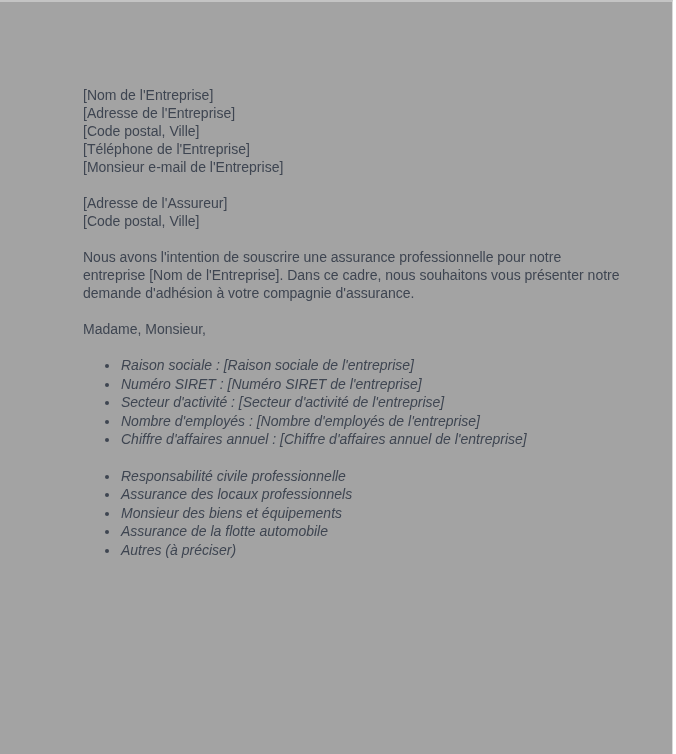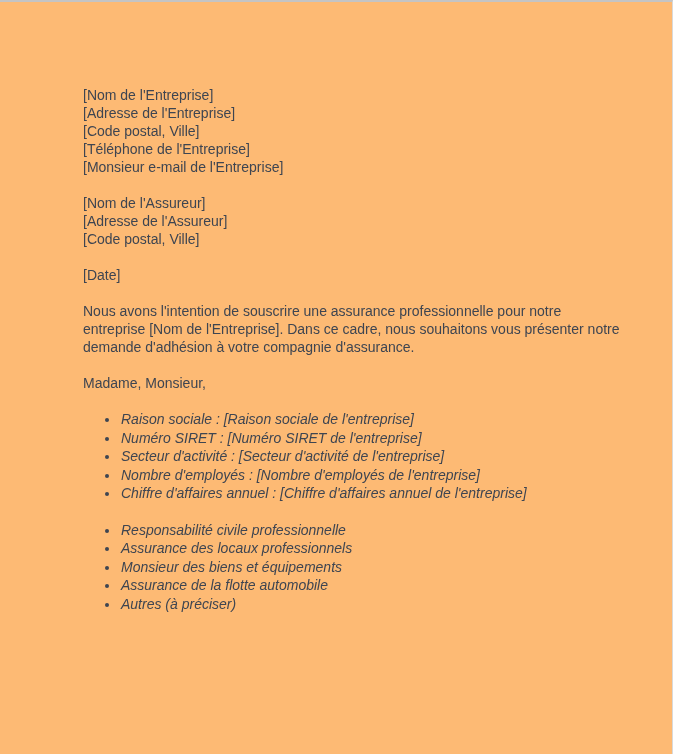--- a/index.html
+++ b/index.html
@@ -6,21 +6,21 @@
   html, body { background: #ffffff; }
   body {
     width: 676px;
     height: 754px;
     overflow: hidden;
     font-family: "Liberation Sans", sans-serif;
   }
   .page {
     width: 673px;
     height: 754px;
-    background: #fdba74;
+    background: #a3a3a3;
     border-top: 2px solid #c4c4c4;
     border-right: 1px solid #d9d9d9;
   }
   .content {
     padding: 84px 0 0 83px;
     width: 623px;
     color: #3e4551;
     font-size: 14px;
     line-height: 18px;
   }
@@ -47,28 +47,24 @@
 
     <div class="blk">
       <p>[Nom de l'Entreprise]</p>
       <p>[Adresse de l'Entreprise]</p>
       <p>[Code postal, Ville]</p>
       <p>[Téléphone de l'Entreprise]</p>
       <p>[Monsieur e-mail de l'Entreprise]</p>
     </div>
 
     <div class="blk">
-      <p>[Nom de l'Assureur]</p>
       <p>[Adresse de l'Assureur]</p>
       <p>[Code postal, Ville]</p>
     </div>
 
-    <div class="blk">
-      <p>[Date]</p>
-    </div>
 
 
     <div class="blk">
       <p>Nous avons l'intention de souscrire une assurance professionnelle pour notre entreprise [Nom de l'Entreprise]. Dans ce cadre, nous souhaitons vous présenter notre demande d'adhésion à votre compagnie d'assurance.</p>
     </div>
 
     <div class="blk">
       <p>Madame, Monsieur,</p>
     </div>
 

